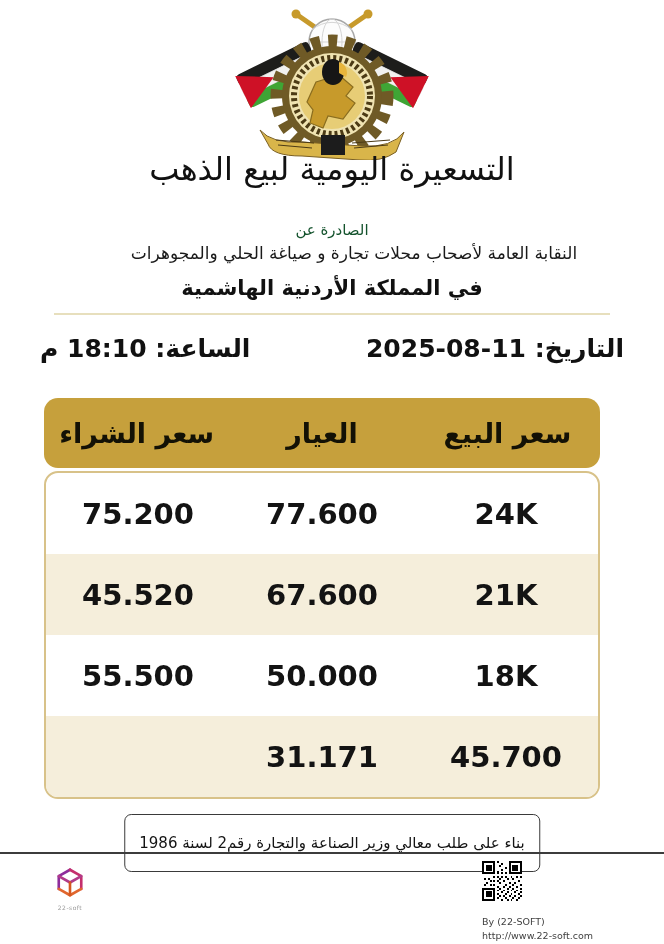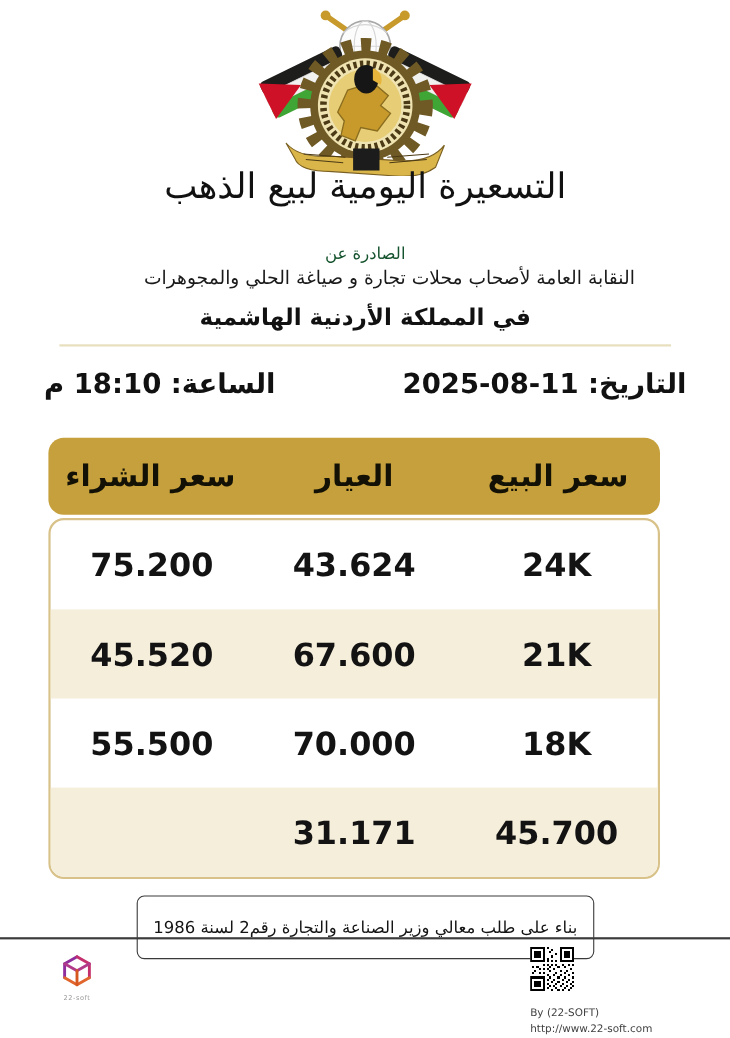--- a/index.html
+++ b/index.html
@@ -134,31 +134,31 @@
 
   <div class="price-table-header">
     <div>سعر البيع</div>
     <div>العيار</div>
     <div>سعر الشراء</div>
   </div>
 
   <div class="price-table-body">
     <div class="price-row">
       <div>24K</div>
-      <div>43.624</div>
+      <div>77.600</div>
       <div>75.200</div>
     </div>
     <div class="price-row">
       <div>21K</div>
       <div>67.600</div>
       <div>45.520</div>
     </div>
     <div class="price-row">
       <div>18K</div>
-      <div>70.000</div>
+      <div>50.000</div>
       <div>55.500</div>
     </div>
     <div class="price-row">
       <div>45.700</div>
       <div>31.171</div>
     </div>
   </div>
 
   <div class="note-box">بناء على طلب معالي وزير الصناعة والتجارة رقم2 لسنة 1986</div>
 

